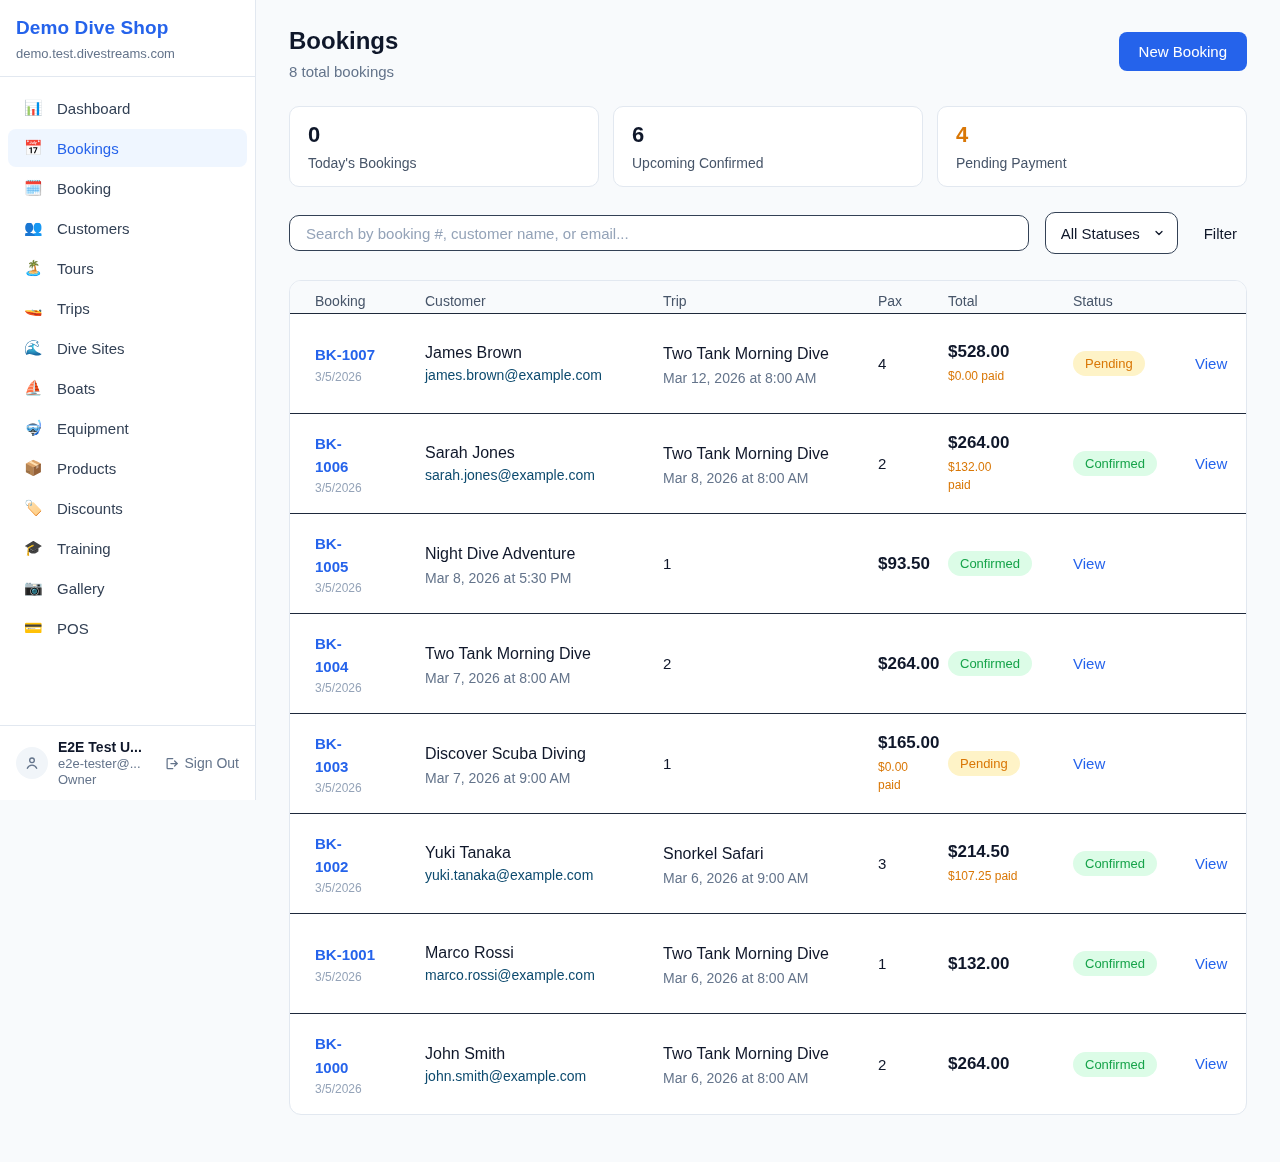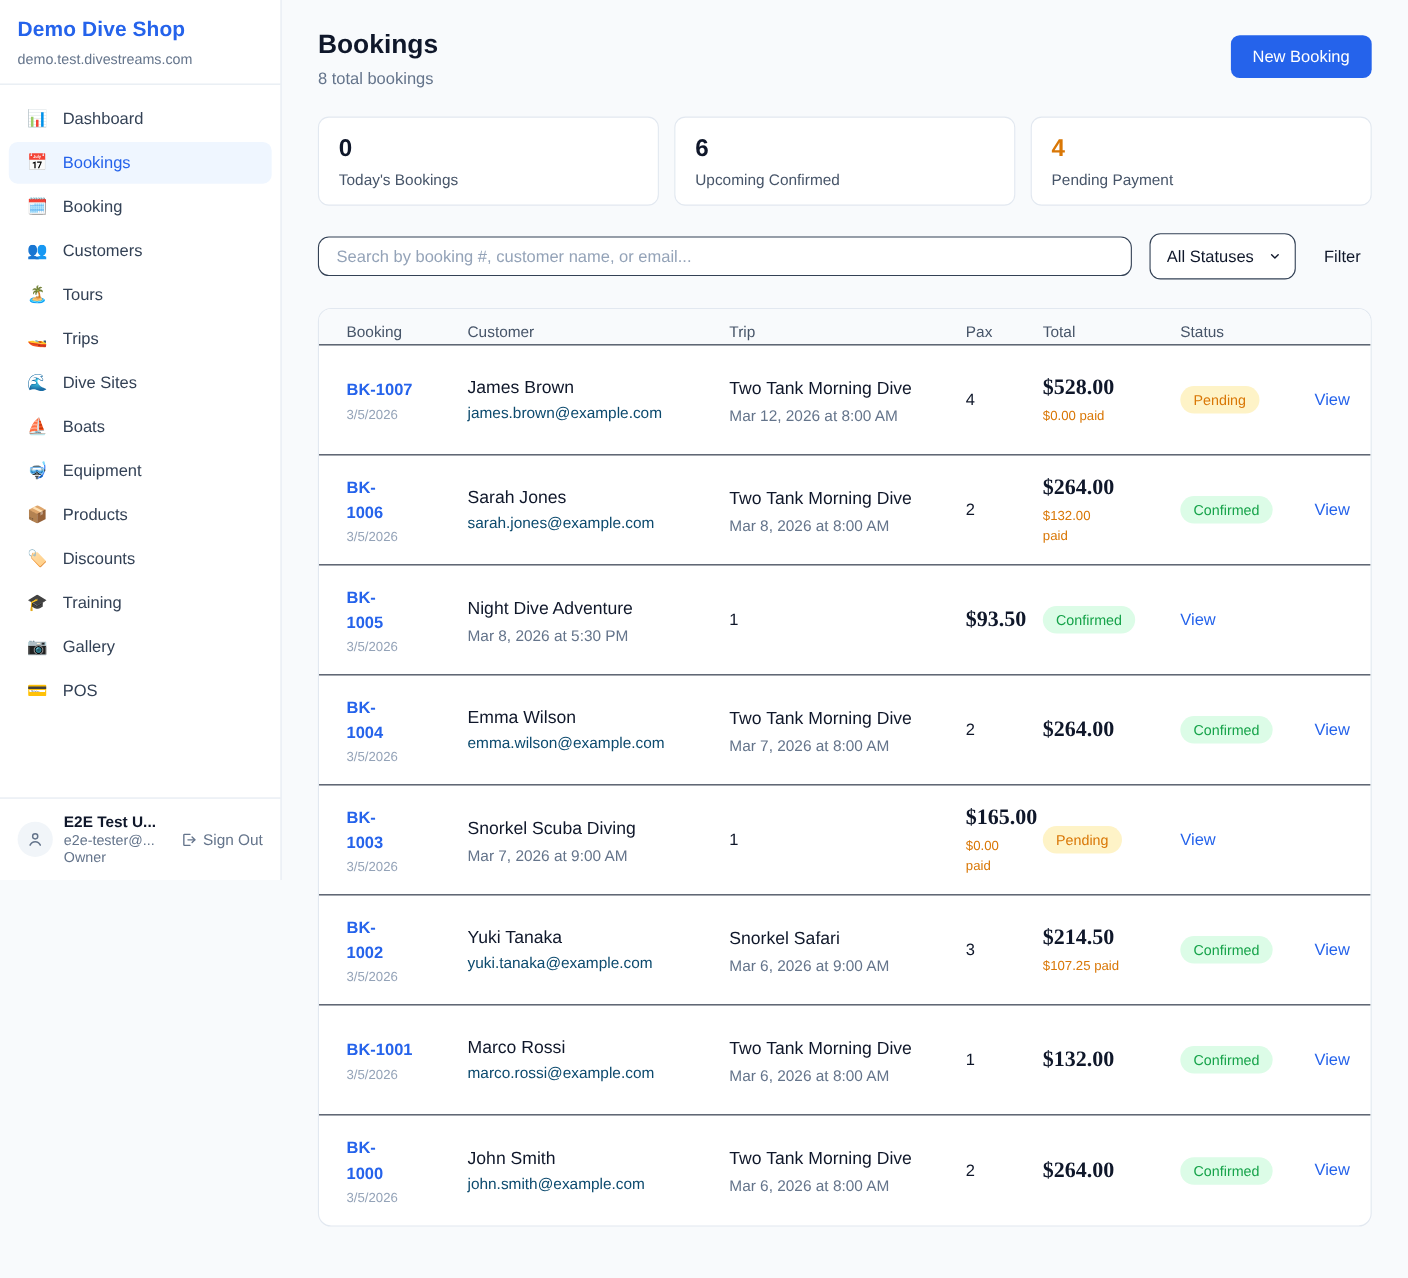--- a/index.html
+++ b/index.html
@@ -59,21 +59,21 @@
     border-bottom:1px solid #1e293b; }
   .t-row:last-child { border-bottom:none; }
   .cell { padding-right:14px; }
   .b-id { color:#2563eb; font-size:15px; font-weight:bold; white-space:pre-line; line-height:1.55; cursor:pointer; }
   .b-date { color:#94a3b8; font-size:12px; margin-top:3px; }
   .c-name { font-size:16px; color:#0f172a; }
   .c-email { font-size:14px; color:#0c4a6e; margin-top:5px; }
   .trip-name { font-size:16px; font-weight:500; color:#0f172a; line-height:1.5; max-width:180px; }
   .trip-date { font-size:14px; color:#64748b; margin-top:4px; }
   .pax { font-size:15px; }
-  .total { font-size:20px; font-weight:bold;font-family:Liberation Serif, serif; }
+  .total { font-size:17px; font-weight:bold; }
   .paid { font-size:12px; color:#d97706; margin-top:5px; white-space:pre-line; line-height:1.5; }
   .badge { display:inline-block; border-radius:999px; padding:5px 12px; font-size:13px; }
   .badge.pending { background:#fef3c7; color:#d97706; }
   .badge.confirmed { background:#dcfce7; color:#16a34a; }
   .view { color:#2563eb; font-size:15px; font-weight:500; cursor:pointer; }
 </style>
 </head>
 <body>
 
 <aside class="sidebar">
@@ -300,24 +300,20 @@
     </div>
   </div>
 
   <div class="t-row">
     <div class="cell">
       <div class="b-id">BK-
 1004</div>
       <div class="b-date">3/5/2026</div>
     </div>
     <div class="cell">
-      <div class="c-name">Emma Wilson</div>
-      <div class="c-email">emma.wilson@example.com</div>
-    </div>
-    <div class="cell">
       <div class="trip-name">Two Tank Morning Dive</div>
       <div class="trip-date">Mar 7, 2026 at 8:00 AM</div>
     </div>
     <div class="cell pax">2</div>
     <div class="cell">
       <div class="total">$264.00</div>
 
     </div>
     <div class="cell">
       <span class="badge confirmed">Confirmed</span>
@@ -327,21 +323,21 @@
     </div>
   </div>
 
   <div class="t-row">
     <div class="cell">
       <div class="b-id">BK-
 1003</div>
       <div class="b-date">3/5/2026</div>
     </div>
     <div class="cell">
-      <div class="trip-name">Snorkel Scuba Diving</div>
+      <div class="trip-name">Discover Scuba Diving</div>
       <div class="trip-date">Mar 7, 2026 at 9:00 AM</div>
     </div>
     <div class="cell pax">1</div>
     <div class="cell">
       <div class="total">$165.00</div>
       <div class="paid">$0.00 paid</div>
     </div>
     <div class="cell">
       <span class="badge pending">Pending</span>
     </div>

